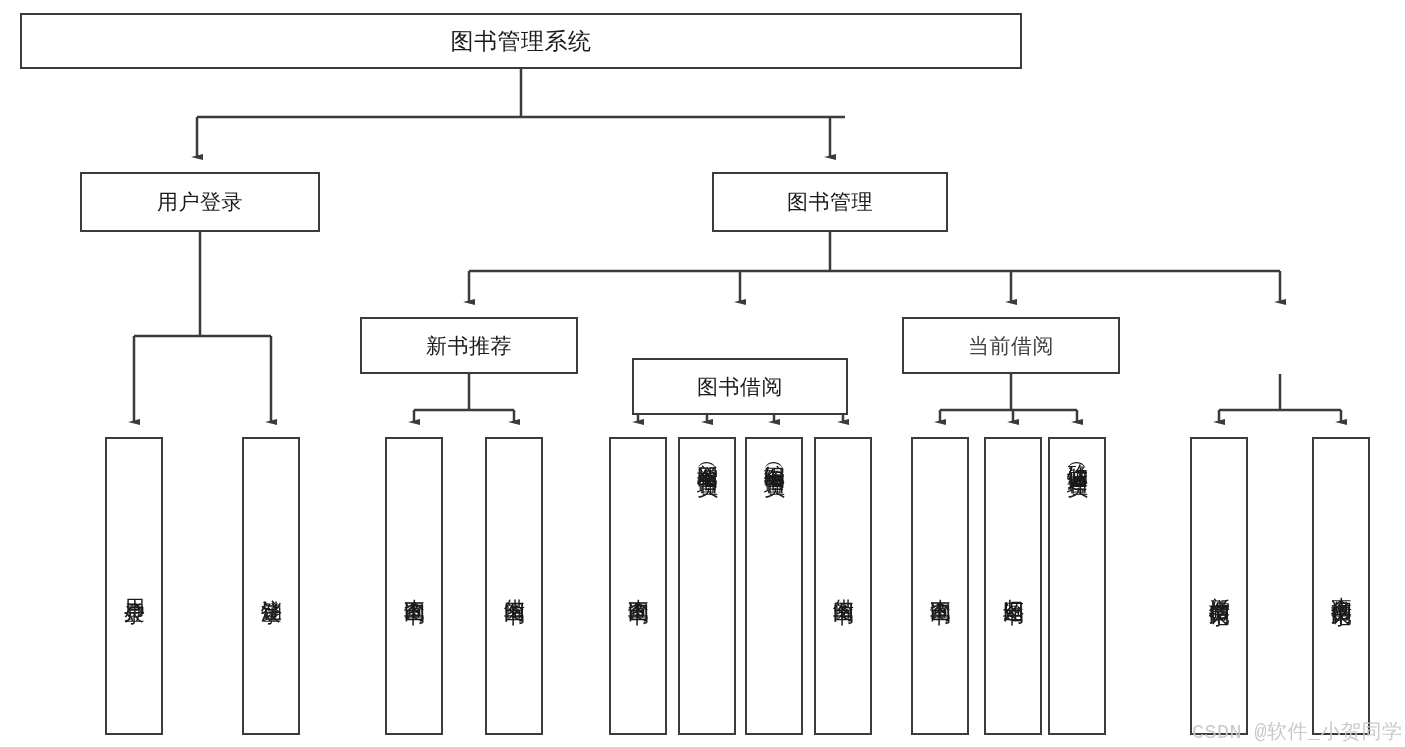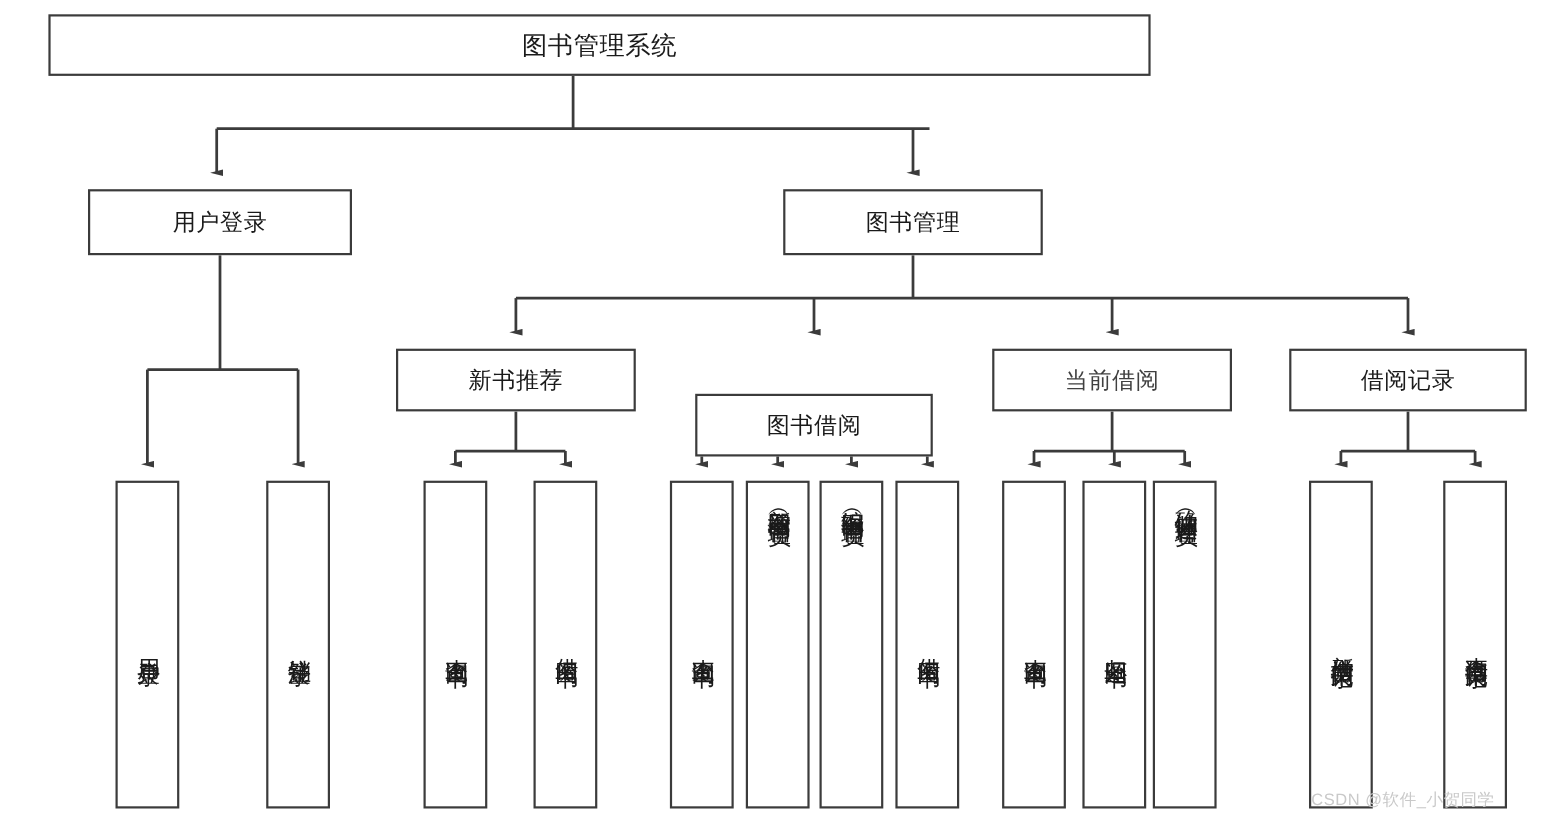--- a/index.html
+++ b/index.html
@@ -35,21 +35,20 @@
     justify-content: center;
     color: #1a1a1a;
   }
   .node .label {
     display: block;
     text-align: center;
     letter-spacing: 0.5px;
   }
   .node.root {
     font-size: 23px;
-    margin-left: 24px;
   }
   .node.lvl2 {
     font-size: 21px;
   }
   .node.lvl3 {
     font-size: 21px;
   }
   .node.leaf {
     align-items: flex-start;
     padding-top: 8px;
@@ -64,24 +63,25 @@
   }
   .node.leaf.tall-text {
     align-items: flex-start;
   }
   .node.leaf.mid-text {
     align-items: center;
     padding-top: 0;
   }
   .watermark {
     position: absolute;
-    font-size: 15px;
+    font-size: 20px;
     color: #c9c9c9;
     white-space: nowrap;
     letter-spacing: 0.5px;
+    font-family: Liberation Mono, monospace;
   }
 </style>
 </head>
 <body>
 
 <div id="canvas" style="background: rgb(255, 255, 255);">
 
   <svg class="wires" viewBox="0 0 1405 747" xmlns="http://www.w3.org/2000/svg">
     <defs>
       <marker id="arrow" markerWidth="10" markerHeight="12" refX="3" refY="6" orient="auto" markerUnits="userSpaceOnUse">
@@ -145,23 +145,20 @@
 
   <div class="node lvl3" id="n-l3-0" style="left: 360px; top: 317px; width: 218px; height: 57px; border-color: rgb(59, 59, 59); background: rgb(255, 255, 255); color: rgb(26, 26, 26);">
     <span class="label">新书推荐</span>
   </div>
   <div class="node lvl3" id="n-l3-1" style="left: 632px; top: 317px; width: 216px; height: 57px; border-color: rgb(59, 59, 59); background: rgb(255, 255, 255); color: rgb(26, 26, 26); margin-top: 41px;">
     <span class="label">图书借阅</span>
   </div>
   <div class="node lvl3" id="n-l3-2" style="left: 902px; top: 317px; width: 218px; height: 57px; border-color: rgb(59, 59, 59); background: rgb(255, 255, 255); color: #404040;">
     <span class="label">当前借阅</span>
   </div>
-  <div class="node lvl3" id="n-l3-3" style="left: 1172px; top: 317px; width: 216px; height: 57px; border-color: rgb(59, 59, 59); background: rgb(255, 255, 255); color: rgb(26, 26, 26);">
-    <span class="label">借阅记录</span>
-  </div>
 
   <div class="node leaf mid-text" id="n-leaf-0" style="left: 105px; top: 437px; width: 58px; height: 298px; border-color: rgb(59, 59, 59); background: rgb(255, 255, 255); color: rgb(26, 26, 26);">
     <span class="label">用户登录</span>
   </div>
   <div class="node leaf mid-text" id="n-leaf-1" style="left: 242px; top: 437px; width: 58px; height: 298px; border-color: rgb(59, 59, 59); background: rgb(255, 255, 255); color: rgb(26, 26, 26);">
     <span class="label">注销登录</span>
   </div>
   <div class="node leaf mid-text" id="n-leaf-2" style="left: 385px; top: 437px; width: 58px; height: 298px; border-color: rgb(59, 59, 59); background: rgb(255, 255, 255); color: rgb(26, 26, 26);">
     <span class="label">查询图书</span>
   </div>

